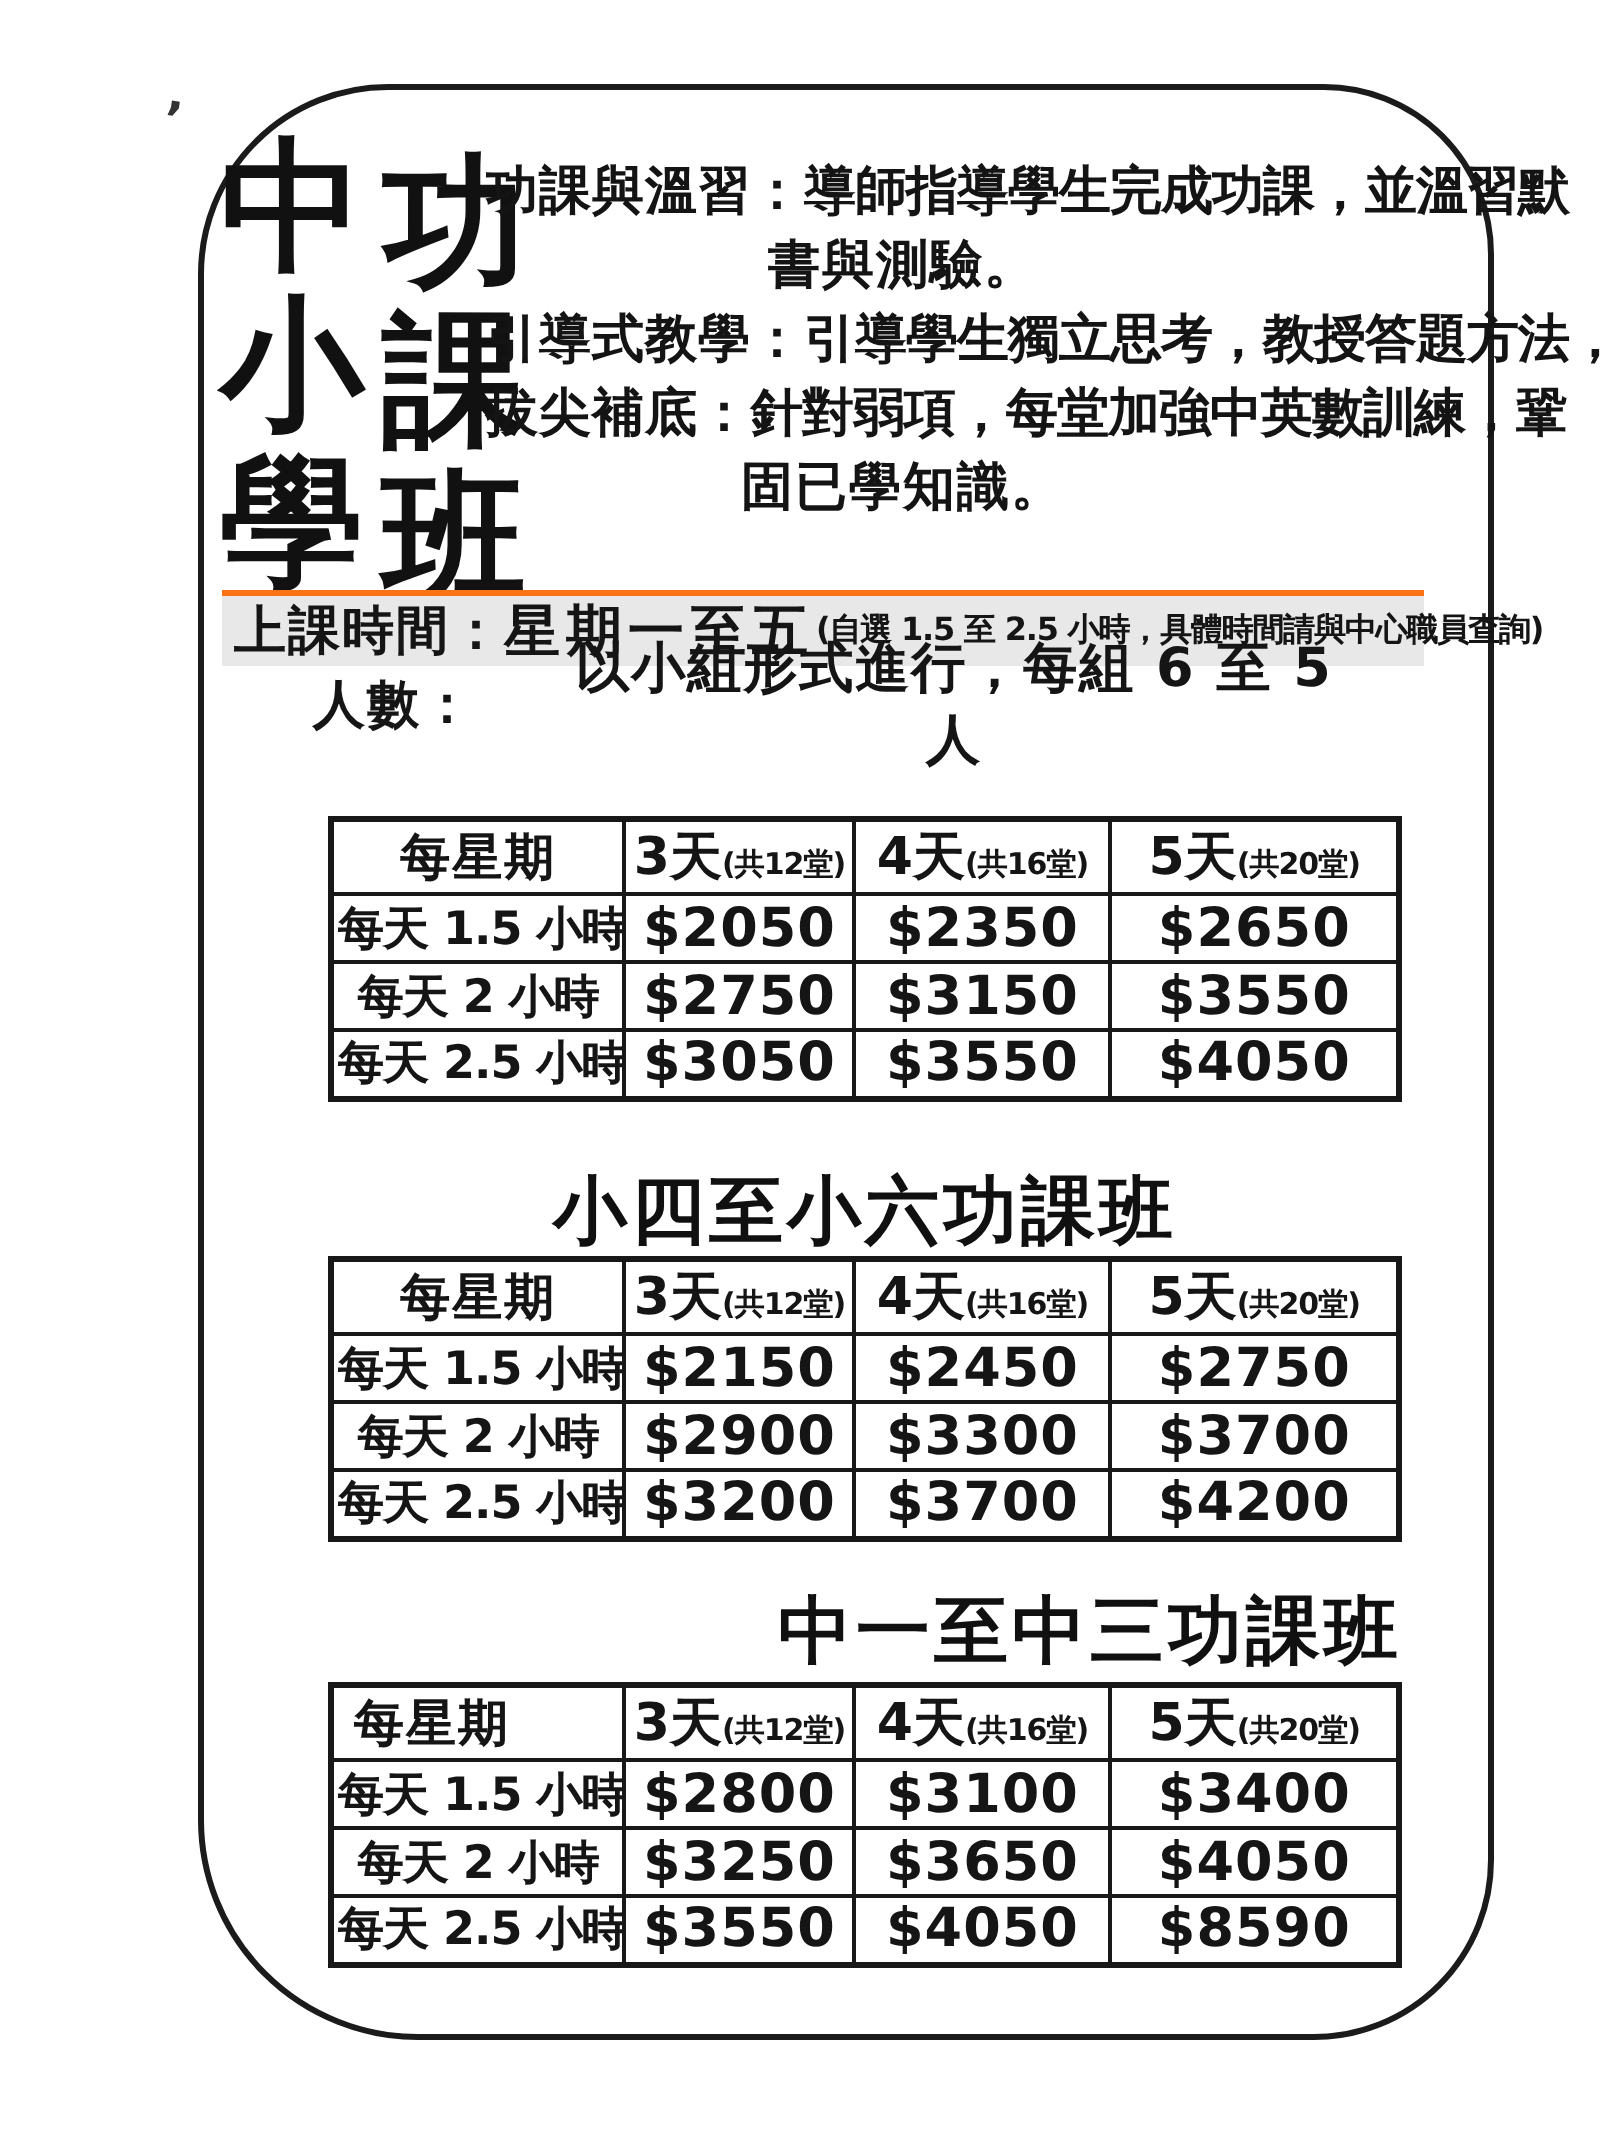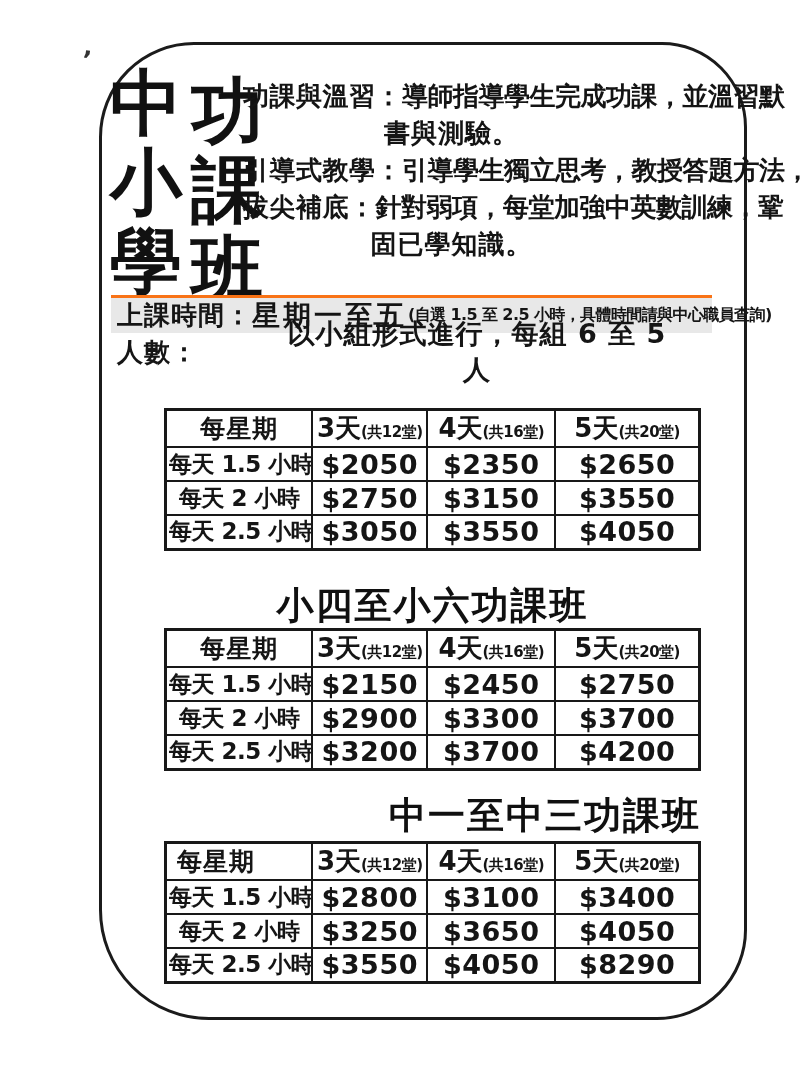--- a/index.html
+++ b/index.html
@@ -49,21 +49,21 @@
     white-space:nowrap;
   }
   .info-label { font-size:26px; font-weight:700; letter-spacing:1px; }
   .schedule-label { width:146px; }
   .schedule-value { font-size:28px; font-weight:700; letter-spacing:3px; }
   .schedule-note { font-size:16px; font-weight:700; letter-spacing:-0.6px; margin-left:1px; }
   .people-row {
     position:absolute; left:111px; top:336px; width:626px; height:32px;
     display:flex; align-items:center; padding-left:6px;
   }
-  .people-label { width:160px; }
+  .people-label { width:160px;text-align:center; }
   .people-value { flex:1; text-align:center; font-size:27px; font-weight:700; letter-spacing:1px; padding-right:60px; }
   .fee-row { position:absolute; left:111px; top:360px; width:626px; height:42px; }
   .fee-label { position:absolute; left:6px; top:6px; }
   .section-title {
     font-size:37px; font-weight:800; letter-spacing:2px;
     text-align:center; color:#101010; white-space:nowrap;
   }
   .fee-row .section-title { position:absolute; left:53px; top:0; width:537px; }
   .title-2 { position:absolute; left:164px; top:581px; width:537px; }
   .title-3 { position:absolute; left:164px; top:791px; width:537px;text-align:right; }
@@ -216,18 +216,18 @@
     <tr>
       <td class="rowlabel">每天 2 小時</td>
       <td class="price">$3250</td>
       <td class="price">$3650</td>
       <td class="price">$4050</td>
     </tr>
     <tr>
       <td class="rowlabel">每天 2.5 小時</td>
       <td class="price">$3550</td>
       <td class="price">$4050</td>
-      <td class="price">$8290</td>
+      <td class="price">$8590</td>
     </tr>
   </tbody>
     </table>
 
 </div>
 
 </body></html>

